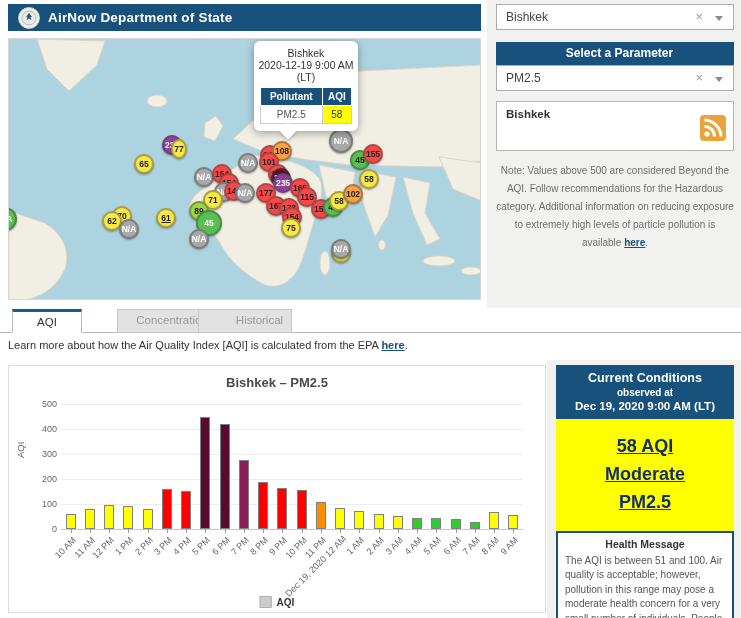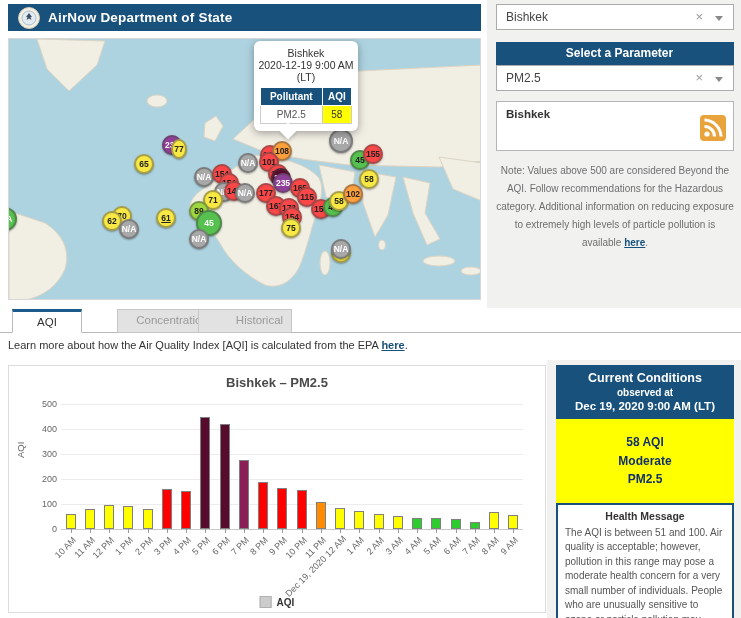--- a/index.html
+++ b/index.html
@@ -122,21 +122,21 @@
   .cond-panel{position:absolute;left:556px;top:365px;width:178px;}
   .cond-header{
     background:#17517c;color:#fff;text-align:center;padding:6px 4px 7px 4px;
   }
   .cond-header .l1{font-size:12.5px;font-weight:bold;}
   .cond-header .l2{font-size:10px;font-weight:bold;margin-top:2px;}
   .cond-header .l3{font-size:11.5px;font-weight:bold;margin-top:2px;}
   .cond-aqi{
     background:#ffff00;color:#12306b;text-align:center;padding:14px 4px;
   }
-  .cond-aqi div{font-size:12px;font-weight:bold;line-height:1.55;}
+  .cond-aqi div{font-size:18px;font-weight:bold;line-height:1.55;text-decoration:underline;}
   .cond-health{
     background:#fff;border:2px solid #17517c;padding:5px 7px 8px 7px;
   }
   .cond-health .h-title{font-size:10.5px;font-weight:bold;color:#333;text-align:center;margin-bottom:4px;}
   .cond-health .h-text{font-size:10px;color:#555;line-height:1.45;}
 </style>
 </head>
 <body>
 
 <div class="bg-right-top"></div>

